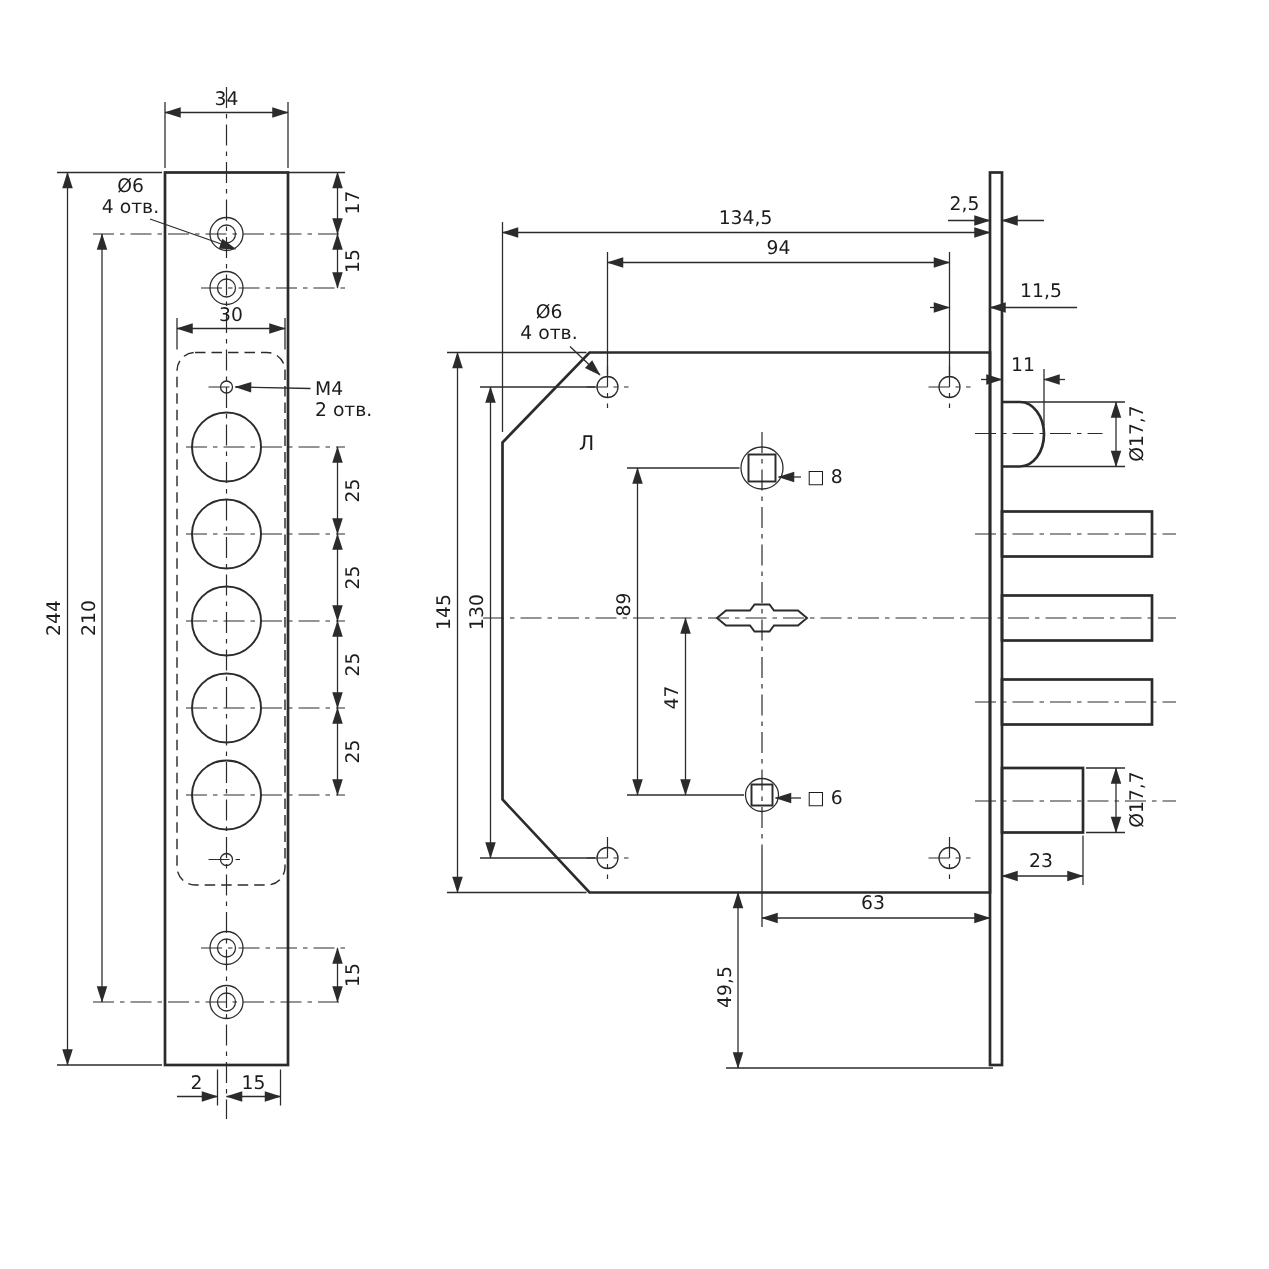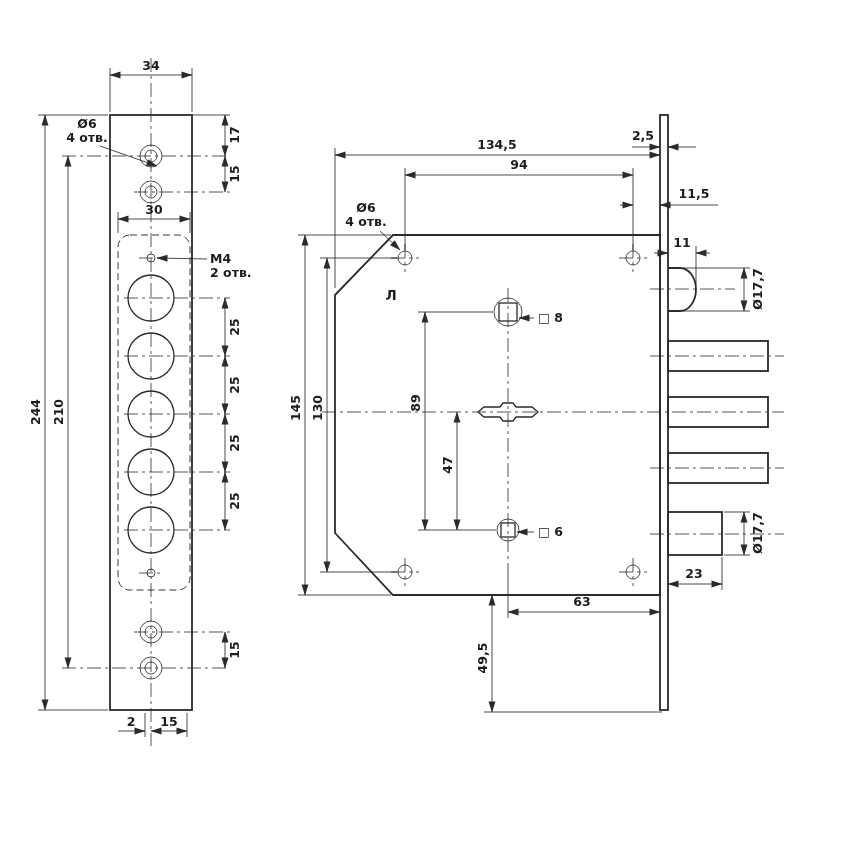--- a/index.html
+++ b/index.html
@@ -1,16 +1,16 @@
 <!DOCTYPE html>
 <html><head>
 <meta charset="utf-8">
 <style>
   html,body{margin:0;padding:0;background:#fff;}
-  .stage{width:846px;height:846px;background:#ffffff;position:relative;font-family:"DejaVu Sans",sans-serif;font-weight:bold;}
+  .stage{width:846px;height:846px;background:#ffffff;position:relative;font-family:"DejaVu Sans",sans-serif;}
   svg{display:block;}
   
   .o   {stroke:#2b2b2b;stroke-width:1.8;fill:none;}                       
   .m   {stroke:#2b2b2b;stroke-width:1.3;fill:none;}                       
   .t   {stroke:#2b2b2b;stroke-width:0.85;fill:none;}                      
   .cl  {stroke:#2b2b2b;stroke-width:0.8;fill:none;stroke-dasharray:14 4 3 4;} 
   .hdash{stroke:#2b2b2b;stroke-width:0.95;fill:none;stroke-dasharray:7 4;}    
   .dima{stroke:#2b2b2b;stroke-width:0.85;fill:none;marker-start:url(#arr);marker-end:url(#arr);}
   .dime{stroke:#2b2b2b;stroke-width:0.85;fill:none;marker-end:url(#arr);}
   text {font-size:12.5px;fill:#1c1c1c;}

